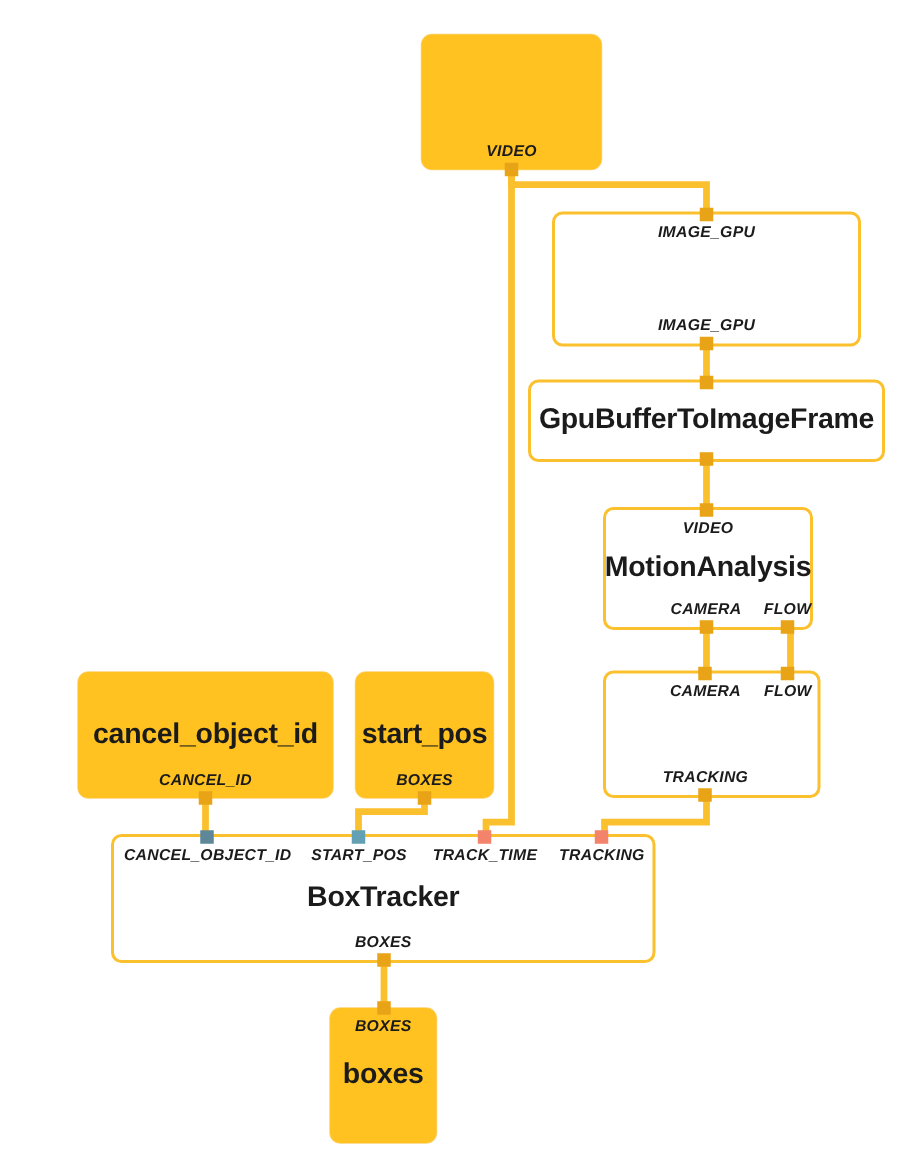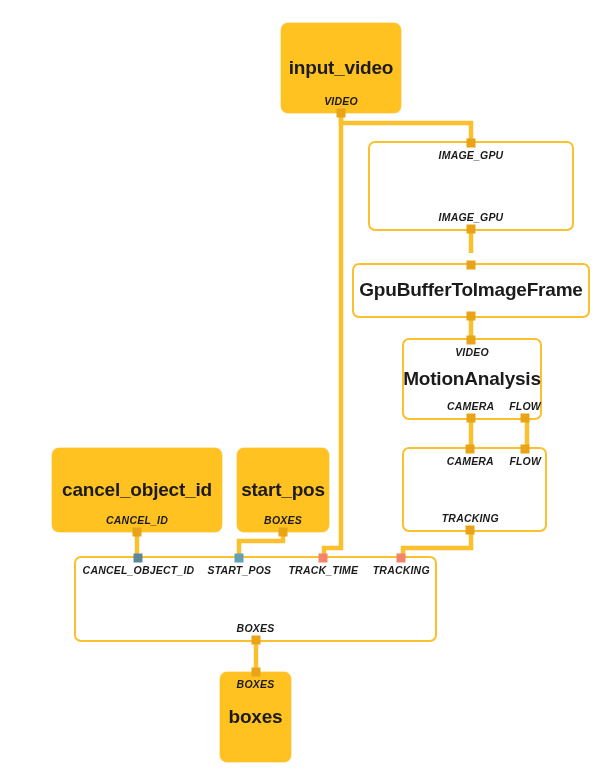--- a/index.html
+++ b/index.html
@@ -109,33 +109,32 @@
       <path d="M 137 532 L 137 548 L 137 548 L 137 556"></path>
 
       <path d="M 283 532 L 283 541 L 239 541 L 239 556"></path>
 
       <path d="M 256 642 L 256 672"></path>
 
     </g>
   </svg>
 
   <div class="node io" style="left:281px; top:23px; width:120px; height:90px;">
-    <span class="node-title">input_video</span>
     <span class="port-label out" style="left:50%;">VIDEO</span>
     <span class="port out-port" style="left:50%; top:100%;"></span>
   </div>
 
   <div class="node calc" style="left:368px; top:141px; width:206px; height:90px;">
     <span class="port-label in" style="left:50%;">IMAGE_GPU</span>
     <span class="port-label out" style="left:50%;">IMAGE_GPU</span>
     <span class="port in-amber" style="left:50%; top:0%;"></span>
     <span class="port out-port" style="left:50%; top:100%;"></span>
   </div>
 
-  <div class="node calc" style="left:352px; top:263px; width:238px; height:55px;">
+  <div class="node calc" style="left:352px; top:253px; width:238px; height:55px;">
     <span class="node-title">GpuBufferToImageFrame</span>
     <span class="port in-amber" style="left:50%; top:0%;"></span>
     <span class="port out-port" style="left:50%; top:100%;"></span>
   </div>
 
   <div class="node calc" style="left:402px; top:338px; width:140px; height:82px;">
     <span class="node-title">MotionAnalysis</span>
     <span class="port-label in" style="left:50%;">VIDEO</span>
     <span class="port-label out" style="left:49%;">CAMERA</span>
     <span class="port-label out" style="left:89%;">FLOW</span>
@@ -159,20 +158,21 @@
     <span class="port out-port" style="left:50%; top:100%;"></span>
   </div>
 
   <div class="node io" style="left:237px; top:448px; width:92px; height:84px;">
     <span class="node-title">start_pos</span>
     <span class="port-label out" style="left:50%;">BOXES</span>
     <span class="port out-port" style="left:50%; top:100%;"></span>
   </div>
 
   <div class="node calc" style="left:74px; top:556px; width:363px; height:86px;">
+    <span class="node-title">BoxTracker</span>
     <span class="port-label in" style="left:17.4%;">CANCEL_OBJECT_ID</span>
     <span class="port-label in" style="left:45.5%;">START_POS</span>
     <span class="port-label in" style="left:68.9%;">TRACK_TIME</span>
     <span class="port-label in" style="left:90.6%;">TRACKING</span>
     <span class="port-label out" style="left:50%;">BOXES</span>
     <span class="port in-slate" style="left:17.4%; top:0%;"></span>
     <span class="port in-teal" style="left:45.5%; top:0%;"></span>
     <span class="port in-coral" style="left:68.9%; top:0%;"></span>
     <span class="port in-coral" style="left:90.6%; top:0%;"></span>
     <span class="port out-port" style="left:50%; top:100%;"></span>

